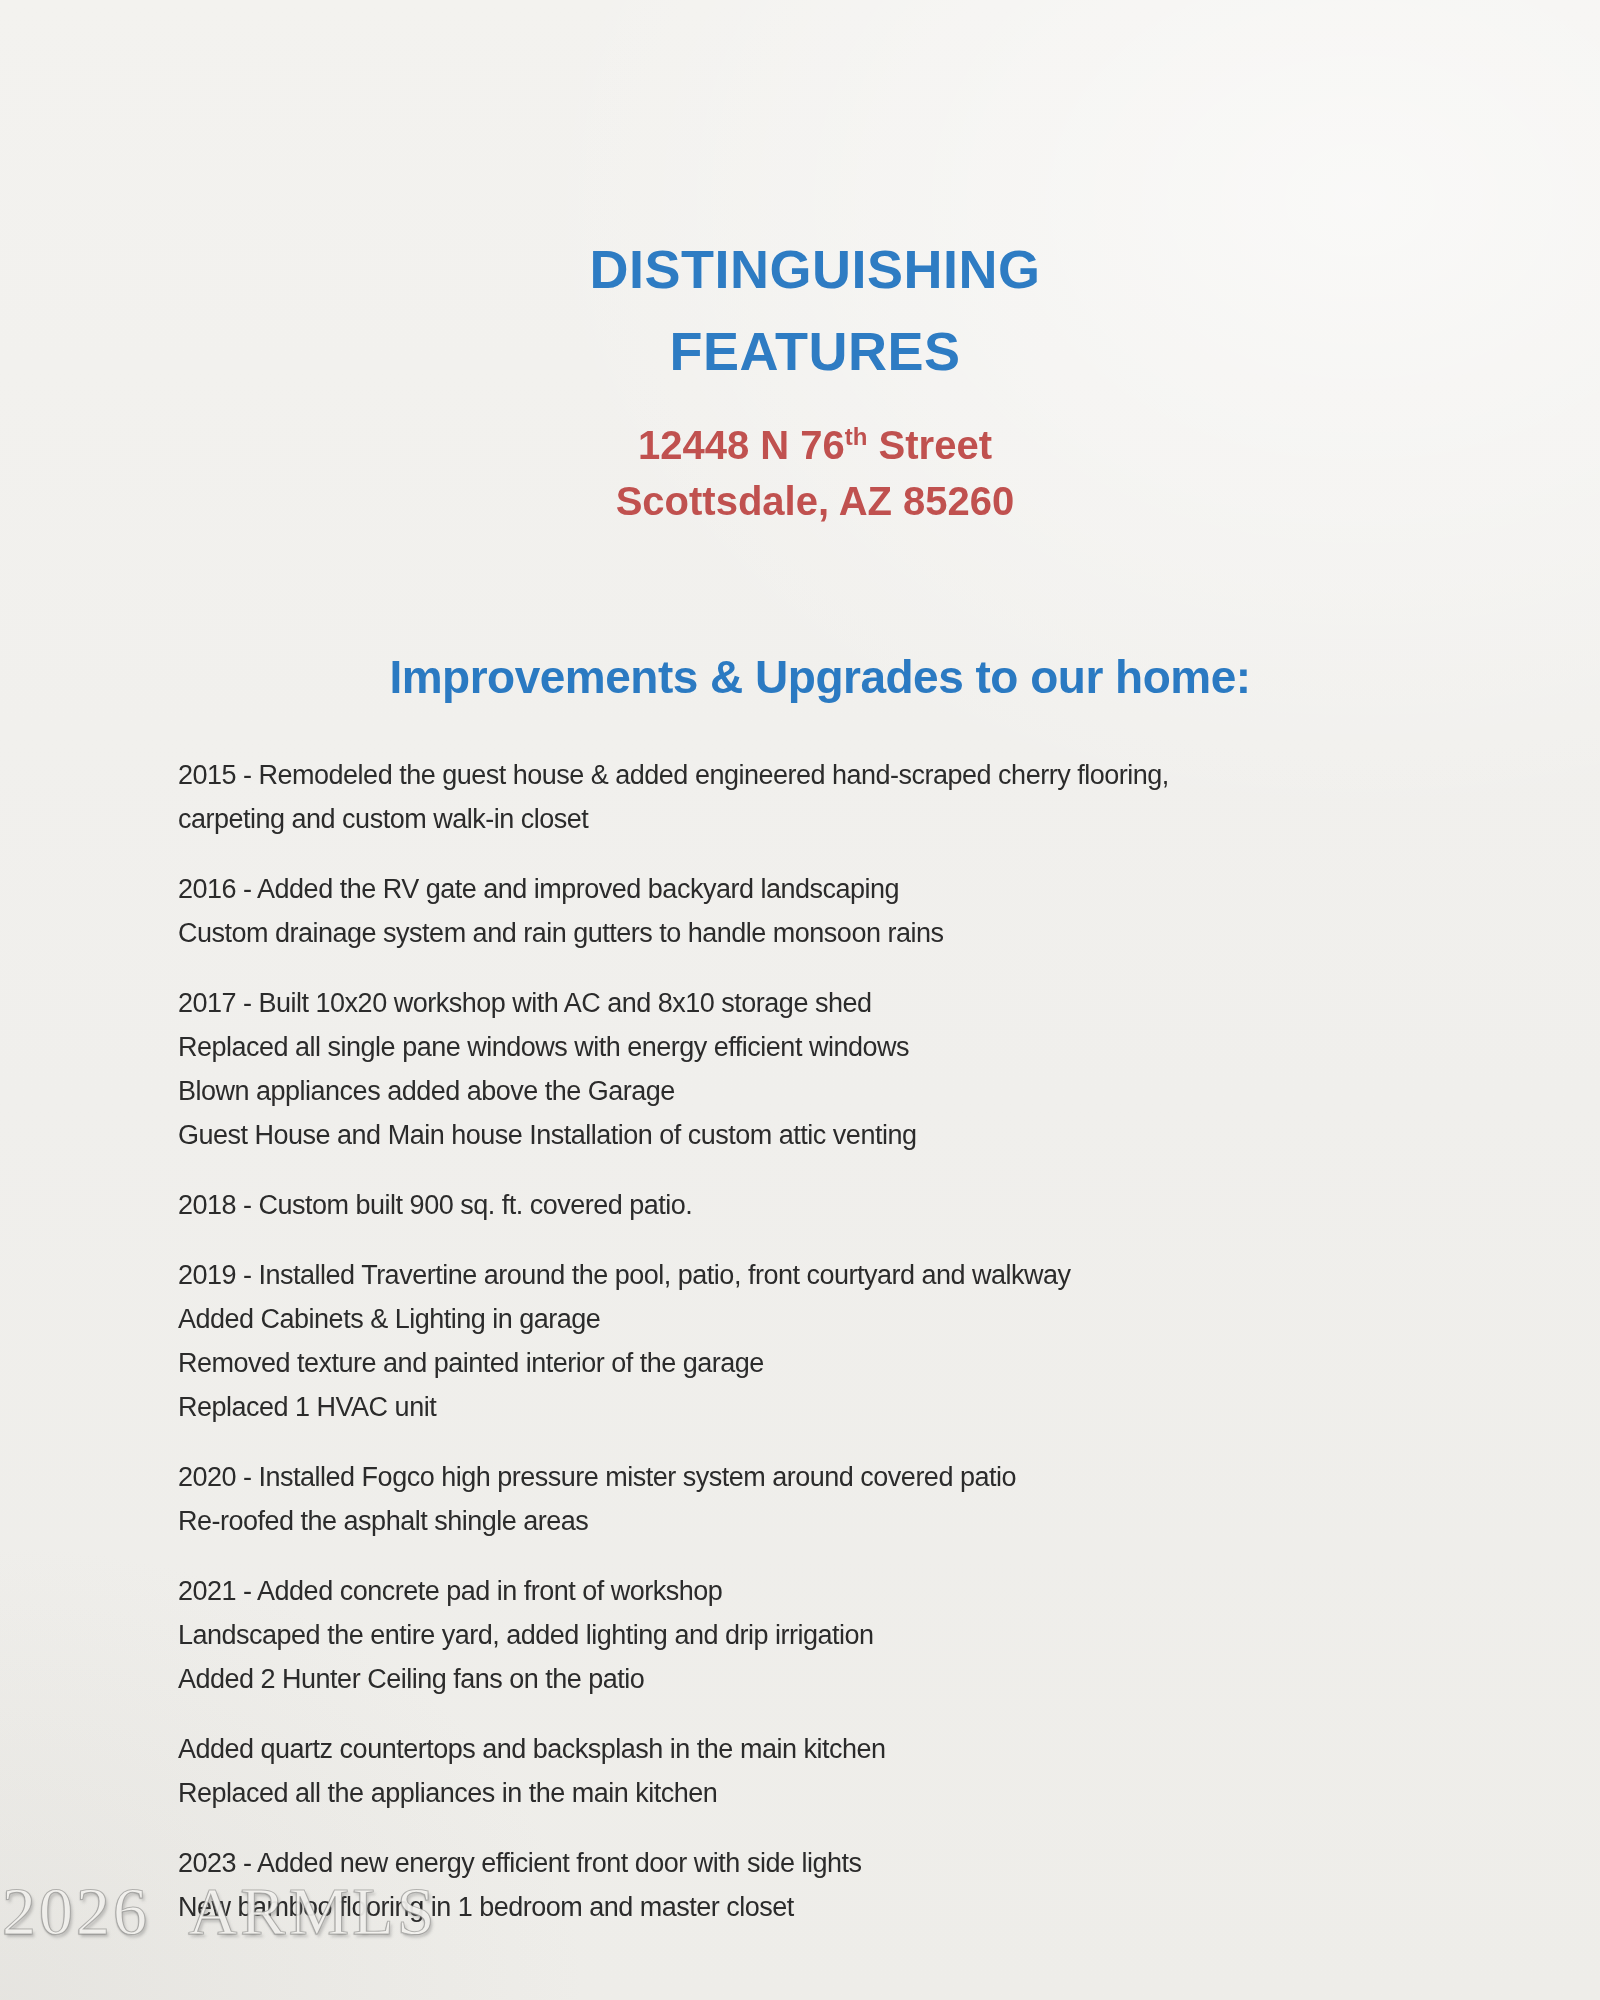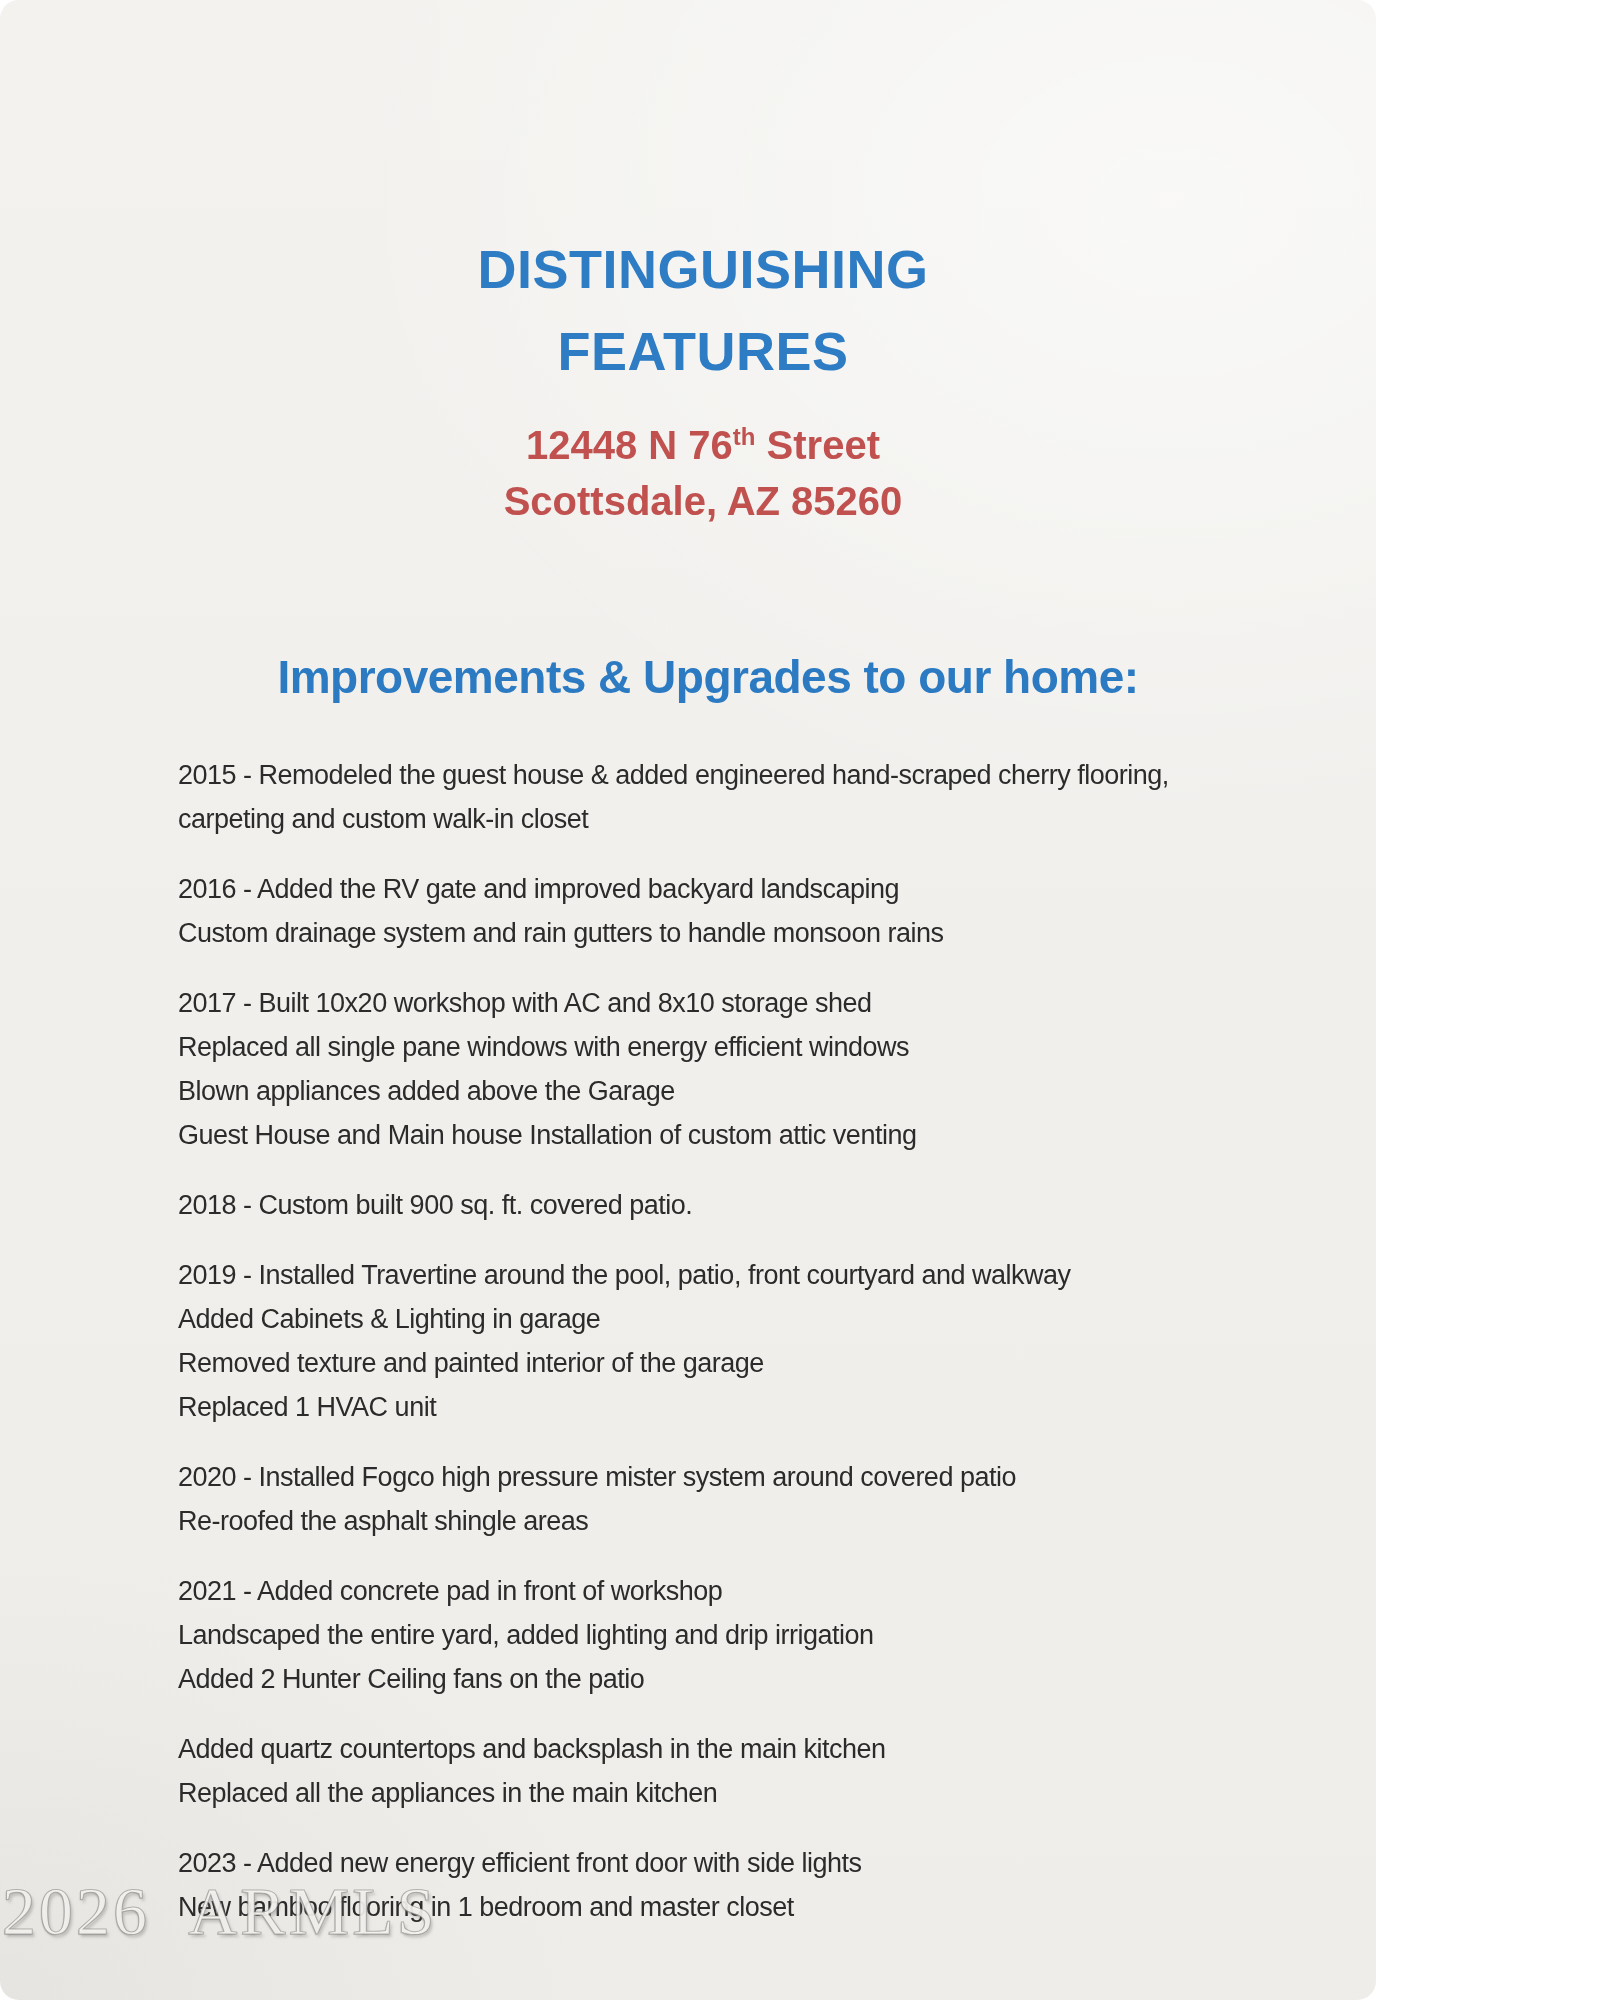--- a/index.html
+++ b/index.html
@@ -7,28 +7,27 @@
     padding: 0;
   }
   body {
     width: 1600px;
     height: 2000px;
     font-family: "Liberation Sans", sans-serif;
     overflow: hidden;
   }
   .page {
     position: relative;
-    width: 1376px;
+    width: 1600px;
     height: 2000px;
     background-color: #f1f0ed;
     background-image:
       radial-gradient(1200px 900px at 85% 10%, rgba(255,255,255,0.55), rgba(255,255,255,0) 70%),
       radial-gradient(900px 700px at 0% 100%, rgba(205,203,198,0.25), rgba(205,203,198,0) 65%),
       linear-gradient(180deg, #f3f2ef 0%, #f0efec 55%, #eeede9 100%);
-    border-radius: 19px;
   }
 
   
   .heading-block {
     padding-top: 228px;
     text-align: center;
     transform: translateX(15px);
   }
   .doc-title {
     color: #2e7cc3;

